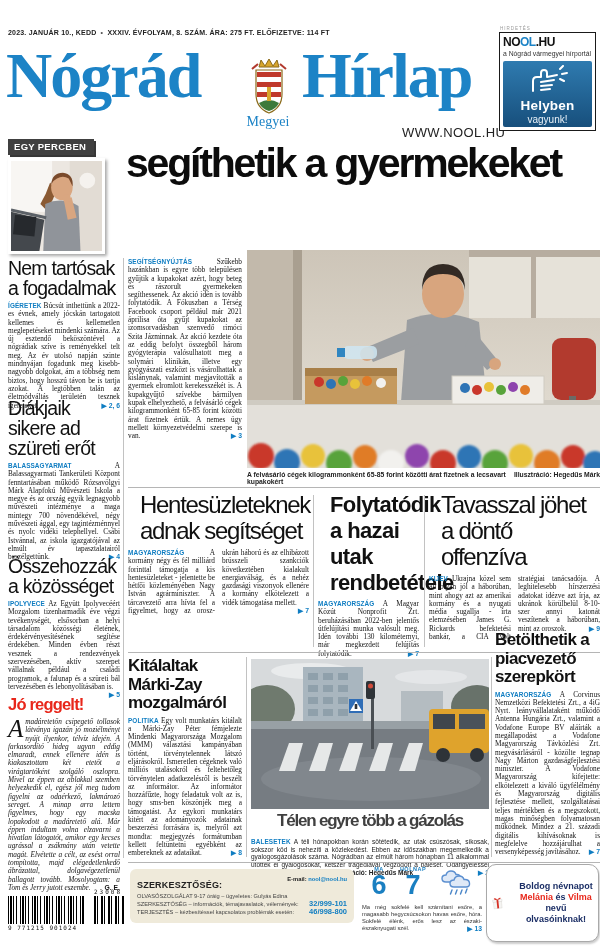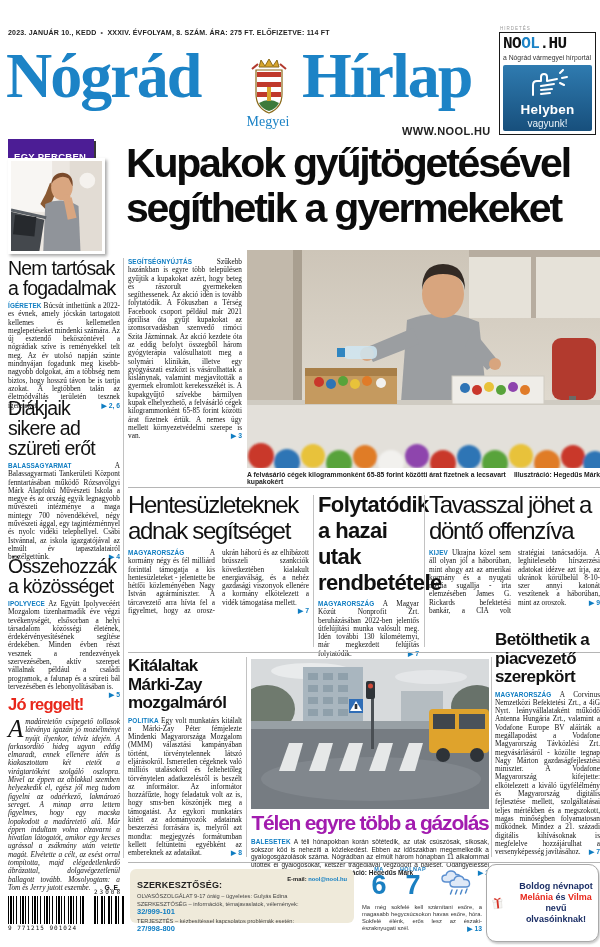--- a/index.html
+++ b/index.html
@@ -7,32 +7,32 @@
   .page{position:absolute;left:0;top:0;width:600px;height:947px;background:#fff;}
   
   .topbar{position:absolute;left:8px;top:29px;font-size:7px;font-weight:bold;color:#222;letter-spacing:.2px;white-space:nowrap;}
   .topbar .sep{color:#555;margin:0 2px;}
   
   .mast-word{position:absolute;font-family:"Liberation Serif",serif;font-weight:bold;color:#1c83c6;font-size:64px;letter-spacing:-2px;line-height:1;}
   .mw1{left:6px;top:44px;}
   .mw2{left:302px;top:44px;}
   .crest{position:absolute;left:246px;top:56px;}
   .megyei{position:absolute;left:238px;top:114px;width:60px;text-align:center;font-family:"Liberation Serif",serif;color:#1c83c6;font-size:14px;}
-  .website{position:absolute;left:402px;top:125px;font-size:11px;font-weight:bold;color:#222;letter-spacing:.4px;}
+  .website{position:absolute;left:402px;top:125px;font-size:13px;font-weight:normal;color:#222;letter-spacing:.4px;}
   
   .hirdetes{position:absolute;left:500px;top:26px;font-size:4.5px;color:#999;letter-spacing:1px;}
   .badge{position:absolute;left:499px;top:32px;width:97px;border:1px solid #1a1a1a;background:#fff;box-sizing:border-box;padding:3px 3px 3px 3px;}
-  .badge-brand{font-size:16px;font-weight:bold;letter-spacing:-.5px;color:#111;line-height:1;font-family:Liberation Mono, monospace;}
+  .badge-brand{font-size:12px;font-weight:bold;letter-spacing:-.5px;color:#111;line-height:1;}
   .badge-brand .blue{color:#1c83c6;}
   .badge-tag{font-size:6.8px;color:#333;line-height:1.25;margin-top:2px;}
   .badge-blue{margin-top:3px;height:66px;background:linear-gradient(180deg,#2f7bb0,#174f7c);border-radius:2px;text-align:center;padding-top:4px;box-sizing:border-box;}
   .badge-blue .h1{color:#fff;font-weight:bold;font-size:13.5px;letter-spacing:.2px;line-height:1.1;}
   .badge-blue .h2{color:#e8f1f8;font-size;10px;font-size:10px;line-height:1.2;}
   
-  .one-minute{position:absolute;left:8px;top:139px;background:#4c1d95;color:#fff;font-size:9.5px;font-weight:bold;letter-spacing:.3px;padding:12px 8px 3px 6px;box-shadow:2px 2px 0 rgba(20,20,20,.85);}
+  .one-minute{position:absolute;left:8px;top:139px;background:#404040;color:#fff;font-size:9.5px;font-weight:bold;letter-spacing:.3px;padding:2px 8px 3px 6px;box-shadow:2px 2px 0 rgba(20,20,20,.85);}
   .gym{position:absolute;left:8px;top:158px;width:97px;height:96px;background:#fff;border:3px solid #fff;box-shadow:2px 2px 3px rgba(0,0,0,.35);box-sizing:border-box;}
   .gym svg{display:block;width:100%;height:100%;}
   .rail{position:absolute;left:8px;width:112px;}
   .rail-h{font-size:19.5px;letter-spacing:-.8px;line-height:20px;color:#111;}
   .rail-h.red{color:#e8271b;font-weight:bold;font-size:16.5px;}
   .bodytext{font-family:"Liberation Serif",serif;font-size:7.3px;line-height:8.3px;color:#141414;text-align:justify;hyphens:auto;}
   .kicker{color:#0f7dc2;font-weight:bold;font-family:"Liberation Sans",sans-serif;font-size:6.4px;letter-spacing:.1px;}
   .ref{color:#0f7dc2;font-weight:bold;font-family:"Liberation Sans",sans-serif;font-size:6.8px;float:right;margin-left:3px;}
   .mt4{margin-top:4px;}
   .morning-body{font-style:italic;}
@@ -47,41 +47,41 @@
   
   .lead-h{position:absolute;left:126px;top:141px;width:474px;font-weight:bold;color:#0c0c0c;font-size:41px;letter-spacing:-2.2px;line-height:45px;white-space:nowrap;}
   .lead-col{position:absolute;left:128px;top:258px;width:114px;}
   .main-photo{position:absolute;left:247px;top:250px;width:353px;height:218px;overflow:hidden;background:#d9d2c7;}
   .main-photo svg{display:block;width:100%;height:100%;}
   .caption{position:absolute;left:247px;top:471px;width:353px;font-size:6.8px;font-weight:bold;color:#222;}
   .credit{float:right;}
   .vline{position:absolute;border-left:1px solid #c2c2c2;}
   .hline{position:absolute;border-top:1px solid #b5b5b5;}
   
-  .mid-h{font-size:24px;letter-spacing:-1.3px;line-height:26px;color:#111;}
+  .mid-h{font-size:24px;letter-spacing:-1.3px;line-height:26px;color:#111;margin-left:12px;}
   .mid-h.bold{font-size:22px;font-weight:bold;letter-spacing:-.6px;line-height:26px;}
   .cols2{column-count:2;column-gap:7px;margin-top:5px;}
   .mid1{position:absolute;left:128px;top:492px;width:181px;}
   .mid2{position:absolute;left:318px;top:492px;width:101px;}
   .mid3{position:absolute;left:429px;top:492px;width:171px;}
   
   .bot1{position:absolute;left:128px;top:657px;width:114px;}
   .bot-h{font-size:17px;font-weight:bold;letter-spacing:-.6px;line-height:18.5px;color:#111;}
   .road{position:absolute;left:251px;top:659px;width:238px;height:150px;overflow:hidden;background:#c9ced1;}
   .road svg{display:block;width:100%;height:100%;}
-  .gaz-h{position:absolute;left:251px;top:811px;width:238px;text-align:center;font-size:21px;font-weight:bold;letter-spacing:-1.2px;color:#a21caf;white-space:nowrap;}
+  .gaz-h{position:absolute;left:251px;top:811px;width:238px;text-align:center;font-size:17px;font-weight:bold;letter-spacing:-1.2px;color:#404040;white-space:nowrap;}
   .gaz-body{position:absolute;left:251px;top:838px;width:238px;font-size:6.5px;line-height:7.7px;color:#222;text-align:justify;}
   .gaz-body .credit-inline{font-weight:bold;}
   .bot3{position:absolute;left:495px;top:631px;width:105px;}
   
   .szerk{position:absolute;left:130px;top:869px;width:224px;height:54px;background:#efeada;border-radius:6px;box-sizing:border-box;padding:5px 7px;}
   .szerk-head{font-size:9px;font-weight:bold;color:#222;letter-spacing:.2px;}
   .szerk-email{float:right;font-size:5.8px;color:#222;font-weight:bold;margin-top:2px;}
   .szerk-email .blue{color:#0f7dc2;}
-  .szerk-row{display:flex;justify-content:space-between;font-size:5.7px;color:#444;line-height:8.2px;flex-direction:column;}
+  .szerk-row{display:flex;justify-content:space-between;font-size:5.7px;color:#444;line-height:8.2px;}
   .szerk-row .phone{color:#0f7dc2;font-weight:bold;font-size:7.5px;}
   .weather{position:absolute;left:362px;top:866px;width:120px;}
   .wx-top{display:flex;align-items:flex-start;}
   .wx-cell{width:34px;text-align:center;}
   .wx-label{font-size:5.5px;font-weight:bold;color:#1a7fc1;letter-spacing:.5px;}
   .wx-num{font-size:27px;font-weight:bold;color:#1a7fc1;line-height:26px;}
   .wx-icon{margin-left:8px;margin-top:2px;}
   .wx-text{font-size:5.8px;line-height:7px;color:#333;text-align:justify;margin-top:2px;}
   .nameday{position:absolute;left:486px;top:864px;width:113px;height:78px;background:#fff;border:1px solid #a9a9a9;border-radius:10px;box-shadow:1px 2px 2px rgba(0,0,0,.2);box-sizing:border-box;padding:6px 5px;display:flex;align-items:center;gap:16px;}
   .nd-text{font-size:9px;font-weight:bold;line-height:11px;color:#1c2f66;text-align:center;}
@@ -146,21 +146,20 @@
       <path d="M35 44 Q52 36 69 46 L71 92 L33 92 Z" fill="#90949a"></path>
       <path d="M58 60 L54 40 L62 37 L67 58 Z" fill="#d9a680"></path>
       <circle cx="57" cy="38" r="4" fill="#d9a680"></circle>
       <polygon points="0,52 34,60 29,92 0,92" fill="#44484d"></polygon>
       <rect x="3" y="56" width="22" height="20" fill="#26292d" transform="rotate(6 14 66)"></rect>
       <path d="M0 50 L36 58" stroke="#5c6167" stroke-width="3"></path>
     </svg>
   </div>
 
   <div class="lead-h">
-    <div>Kupakok gyűjtögetésével</div>
     <div>segíthetik a gyermekeket</div>
   </div>
 
   <div class="lead-col">
     <div class="bodytext clearfix"><span class="kicker">SEGÍTSÉGNYÚJTÁS</span> <span>Szűkebb hazánkban is egyre több településen gyűjtik a kupakokat azért, hogy beteg és rászorult gyermekeken segíthessenek. Az akció idén is tovább folytatódik. A Fókuszban a Térség Facebook csoport például már 2021 áprilisa óta gyűjt kupakokat az izomsorvadásban szenvedő rimóci Szita Jázminnak. Az akció kezdete óta az eddig befolyt összegből három gyógyterápia valósulhatott meg a solymári klinikán, illetve egy gyógyászati eszközt is vásárolhattak a kislánynak, valamint megjavították a gyermek elromlott kerekesszékét is. A kupakgyűjtő szívekbe bármilyen kupak elhelyezhető, a felvásárló cégek kilogrammonként 65-85 forint közötti árat fizetnek értük. A nemes ügy mellett környezetvédelmi szerepe is van.</span> <span class="ref">▶ 3</span></div>
   </div>
 
   <div class="main-photo">
     <svg viewBox="0 0 353 218" preserveAspectRatio="none">
       <defs>
@@ -355,21 +354,21 @@
     <div class="szerk-row">
       <span>OLVASÓSZOLGÁLAT 9-17 óráig – ügyeletes: Gulyás Edina</span>
       <span class="phone"></span>
     </div>
     <div class="szerk-row">
       <span>SZERKESZTŐSÉG – információk, témajavaslatok, vélemények:</span>
       <span class="phone">32/999-101</span>
     </div>
     <div class="szerk-row">
       <span>TERJESZTÉS – kézbesítéssel kapcsolatos problémák esetén:</span>
-      <span class="phone">27/998-800</span>
+      <span class="phone">46/998-800</span>
     </div>
   </div>
 
   <div class="weather">
     <div class="wx-top">
       <div class="wx-cell">
         <div class="wx-label">MA</div>
         <div class="wx-num">6</div>
       </div>
       <div class="wx-cell">

